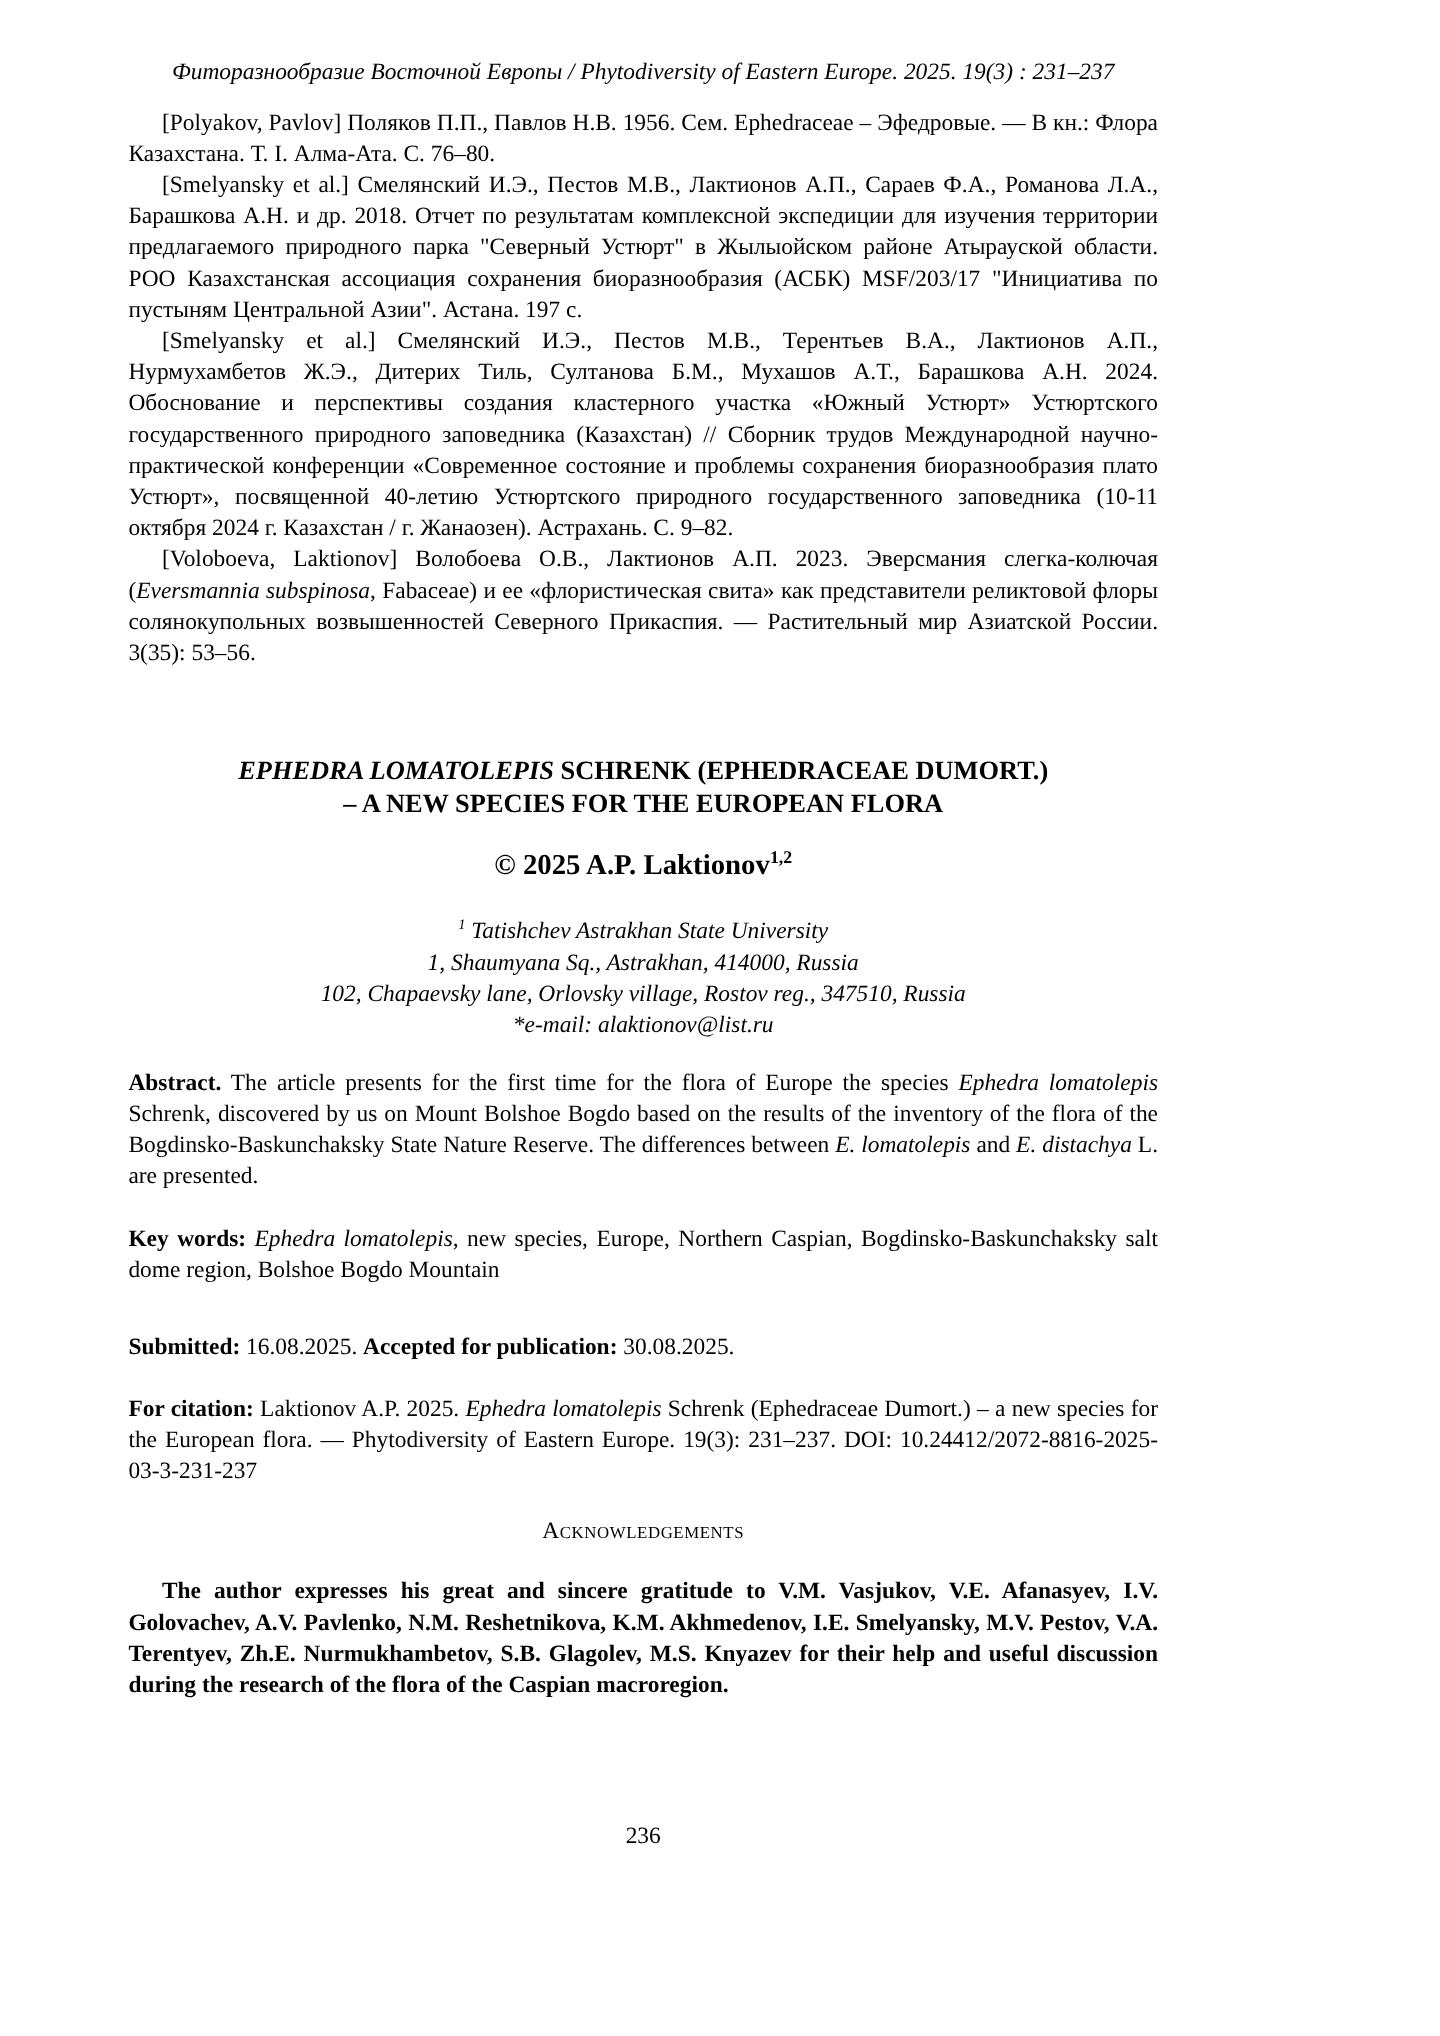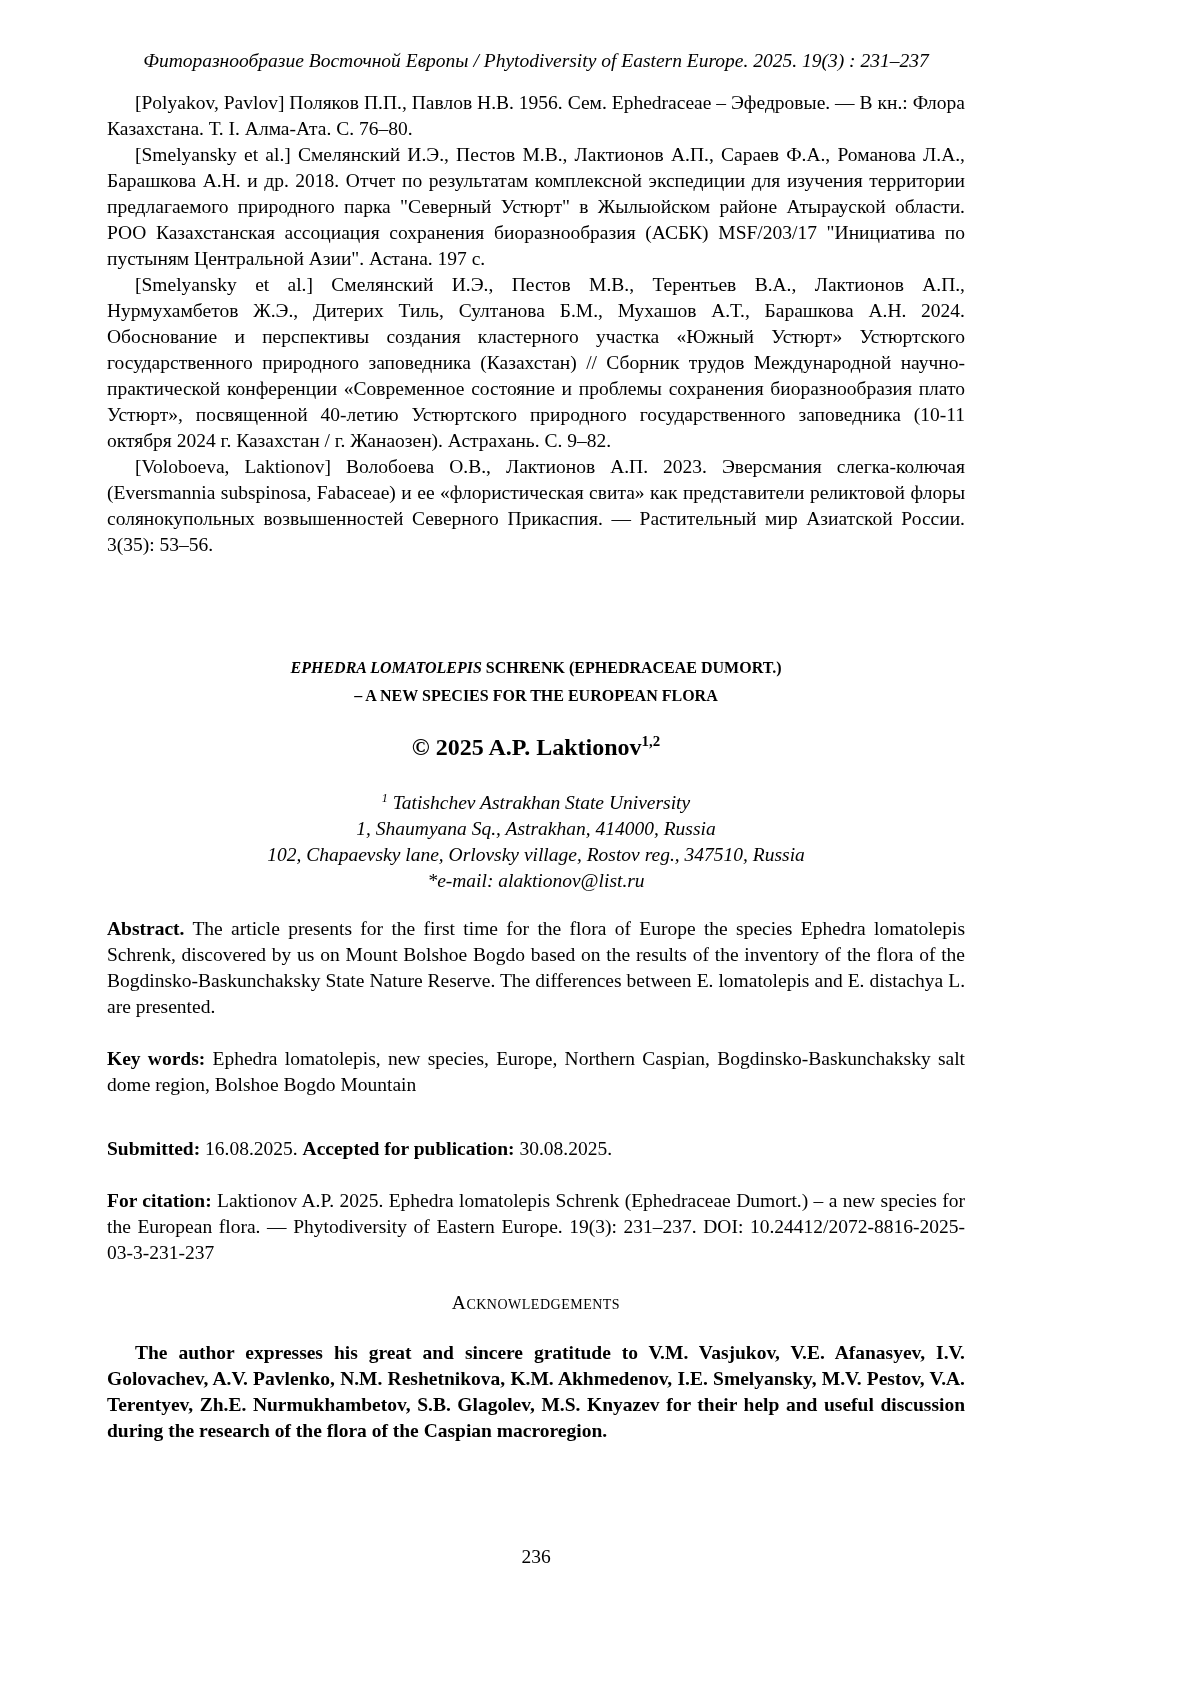--- a/index.html
+++ b/index.html
@@ -17,24 +17,24 @@
     font-style: italic;
     margin-bottom: 16px;
   }
 
   .refs p {
     text-align: justify;
     text-indent: 28px;
   }
 
   .article-title {
-    margin-top: 96px;
+    margin-top: 70px;
     text-align: center;
     font-weight: bold;
-    font-size: 16px;
+    font-size: 22px;
     line-height: 28px;
   }
   .article-title .species { font-style: italic; }
 
   .copyright {
     margin-top: 24px;
     text-align: center;
     font-weight: bold;
     font-size: 24px;
   }
@@ -47,21 +47,21 @@
   }
 
   .abstract, .keywords, .dates, .citation {
     text-align: justify;
   }
   .abstract { margin-top: 22px; }
   .keywords { margin-top: 26px; }
   .dates    { margin-top: 38px; }
   .citation { margin-top: 26px; }
   .b  { font-weight: bold; }
-  .i  { }
+  .i  { font-style: italic; }
 
   .ack-heading {
     margin-top: 24px;
     text-align: center;
     font-variant: small-caps;
     letter-spacing: 0.5px;
   }
   .ack-text {
     margin-top: 24px;
     text-align: justify;

